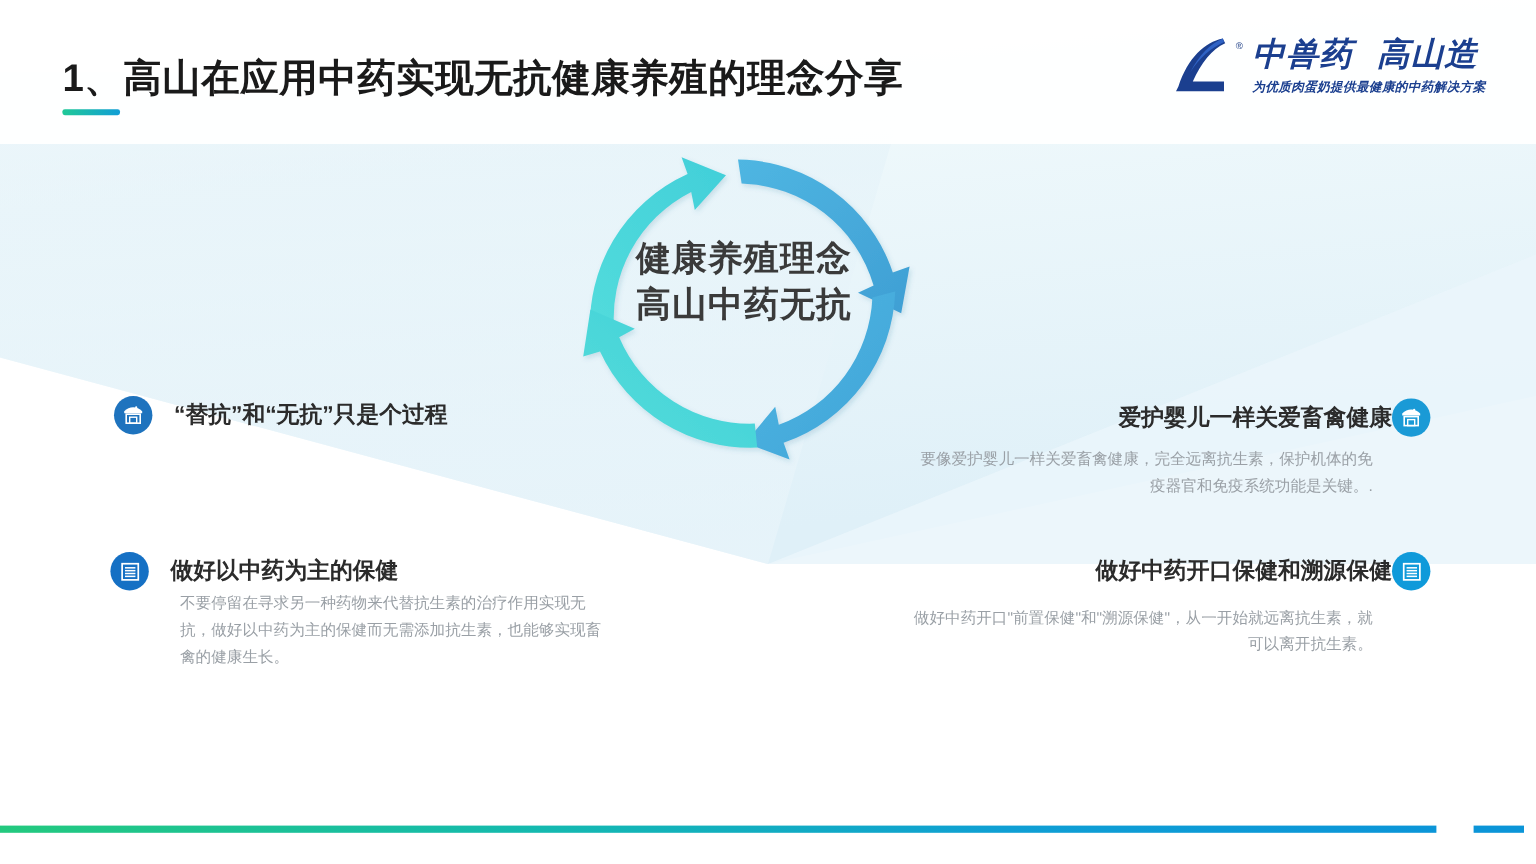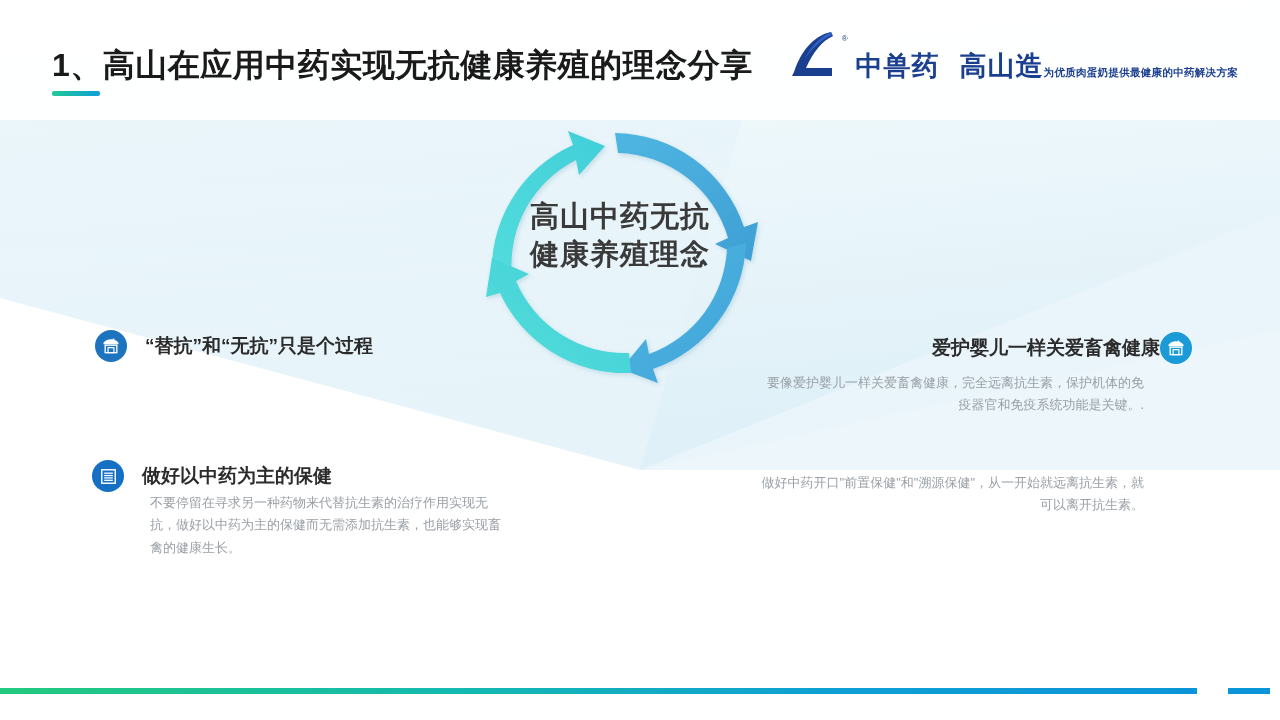--- a/index.html
+++ b/index.html
@@ -28,21 +28,21 @@
     position:absolute;left:52px;top:91px;width:48px;height:5px;border-radius:2px;
     background:linear-gradient(90deg,#20c997 0%,#119ed6 100%);
   }
 
   
   .logo{position:absolute;right:42px;top:28px;display:flex;align-items:flex-end;gap:10px;}
   .logo-mark{position:relative;width:58px;height:52px;}
   .logo-reg{
     position:absolute;right:-2px;top:6px;font-size:8px;color:#1f3f86;
   }
-  .logo-text{display:flex;flex-direction:row;align-items:flex-end;}
+  .logo-text{display:flex;flex-direction:column;align-items:flex-start;font-style:italic;}
   .logo-main{
     font-size:27px;font-weight:bold;color:#1b3f8f;letter-spacing:1px;
     line-height:1.05;white-space:nowrap;
     display:flex;gap:20px;
   }
   .logo-rule{height:3px;background:#1b3f8f;margin:2px 0 2px 0;}
   .logo-sub{
     font-size:10.5px;font-weight:bold;color:#1b3f8f;letter-spacing:0.3px;
     white-space:nowrap;text-align:center;
   }
@@ -194,22 +194,22 @@
                  L218,298 L181,284 L206,254 L209,269
                  A118,118 0 0 0 287,163 Z" fill="url(#segC)"></path>
 
         <path d="M191,288
                  A138,138 0 0 1 60,208
                  L46,212 L52,173 L89,189 L76,196
                  A118,118 0 0 0 189,268 Z" fill="url(#segD)"></path>
       </g>
     </svg>
     <div class="ring-label">
+      <div>健康养殖理念</div>
       <div>高山中药无抗</div>
-      <div>健康养殖理念</div>
     </div>
   </div>
 
   <div class="block left" id="b1">
     <div class="bhead">
       <div class="blk-icon" style="background:#1e73be;">
         <svg width="20" height="20" viewBox="0 0 24 24" xmlns="http://www.w3.org/2000/svg">
           <path d="M3 8 q4-4 9-4 t9 4 v2 h-18 z" fill="#ffffff"></path>
           <rect x="5" y="11" width="14" height="9" fill="none" stroke="#ffffff" stroke-width="1.6"></rect>
           <rect x="8.5" y="14" width="7" height="6" fill="none" stroke="#ffffff" stroke-width="1.4"></rect>
@@ -245,19 +245,31 @@
           <rect x="5" y="11" width="14" height="9" fill="none" stroke="#ffffff" stroke-width="1.6"></rect>
           <rect x="8.5" y="14" width="7" height="6" fill="none" stroke="#ffffff" stroke-width="1.4"></rect>
           <circle cx="15" cy="4.2" r="1.1" fill="#ffffff"></circle>
         </svg>
       </div>
     </div>
     <div class="blk-body">要像爱护婴儿一样关爱畜禽健康，完全远离抗生素，保护机体的免疫器官和免疫系统功能是关键。.</div>
   </div>
 
   <div class="block right" id="b4">
+    <div class="bhead">
+      <div class="blk-title">做好中药开口保健和溯源保健</div>
+      <div class="blk-icon" style="background:#0f9ada;">
+        <svg width="19" height="19" viewBox="0 0 24 24" xmlns="http://www.w3.org/2000/svg">
+          <rect x="3.5" y="3.5" width="17" height="17" fill="none" stroke="#ffffff" stroke-width="1.8"></rect>
+          <rect x="6.5" y="7" width="11" height="1.6" fill="#ffffff"></rect>
+          <rect x="6.5" y="10" width="11" height="1.6" fill="#ffffff"></rect>
+          <rect x="6.5" y="13" width="11" height="1.6" fill="#ffffff"></rect>
+          <rect x="6.5" y="16" width="11" height="1.6" fill="#ffffff"></rect>
+        </svg>
+      </div>
+    </div>
     <div class="blk-body">做好中药开口"前置保健"和"溯源保健"，从一开始就远离抗生素，就可以离开抗生素。</div>
   </div>
 
   <div class="bottom-bar"></div>
   <div class="bottom-bar-tail"></div>
 
 </div>
 
 </body></html>

